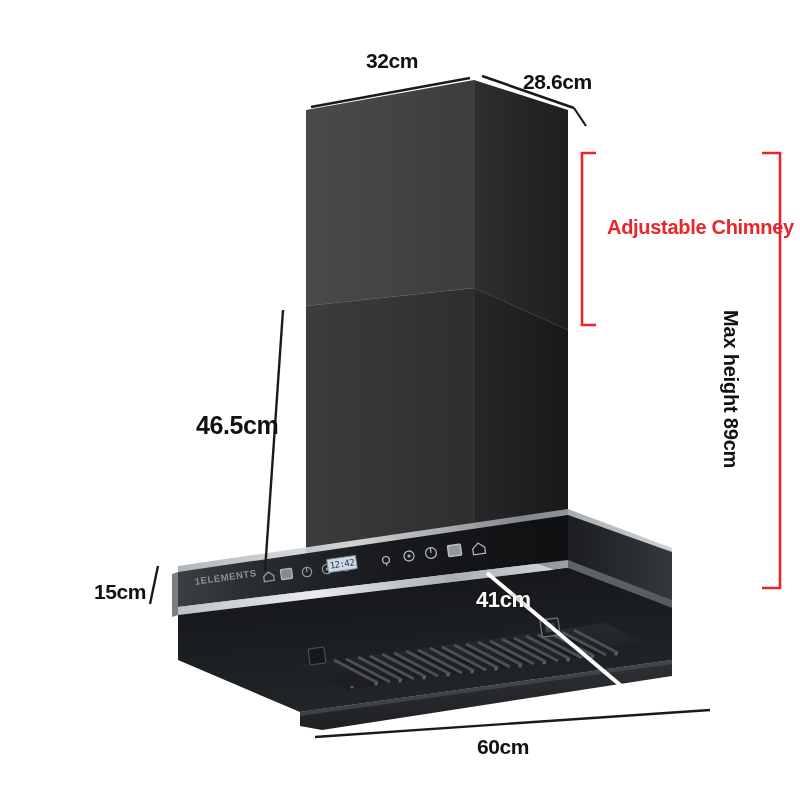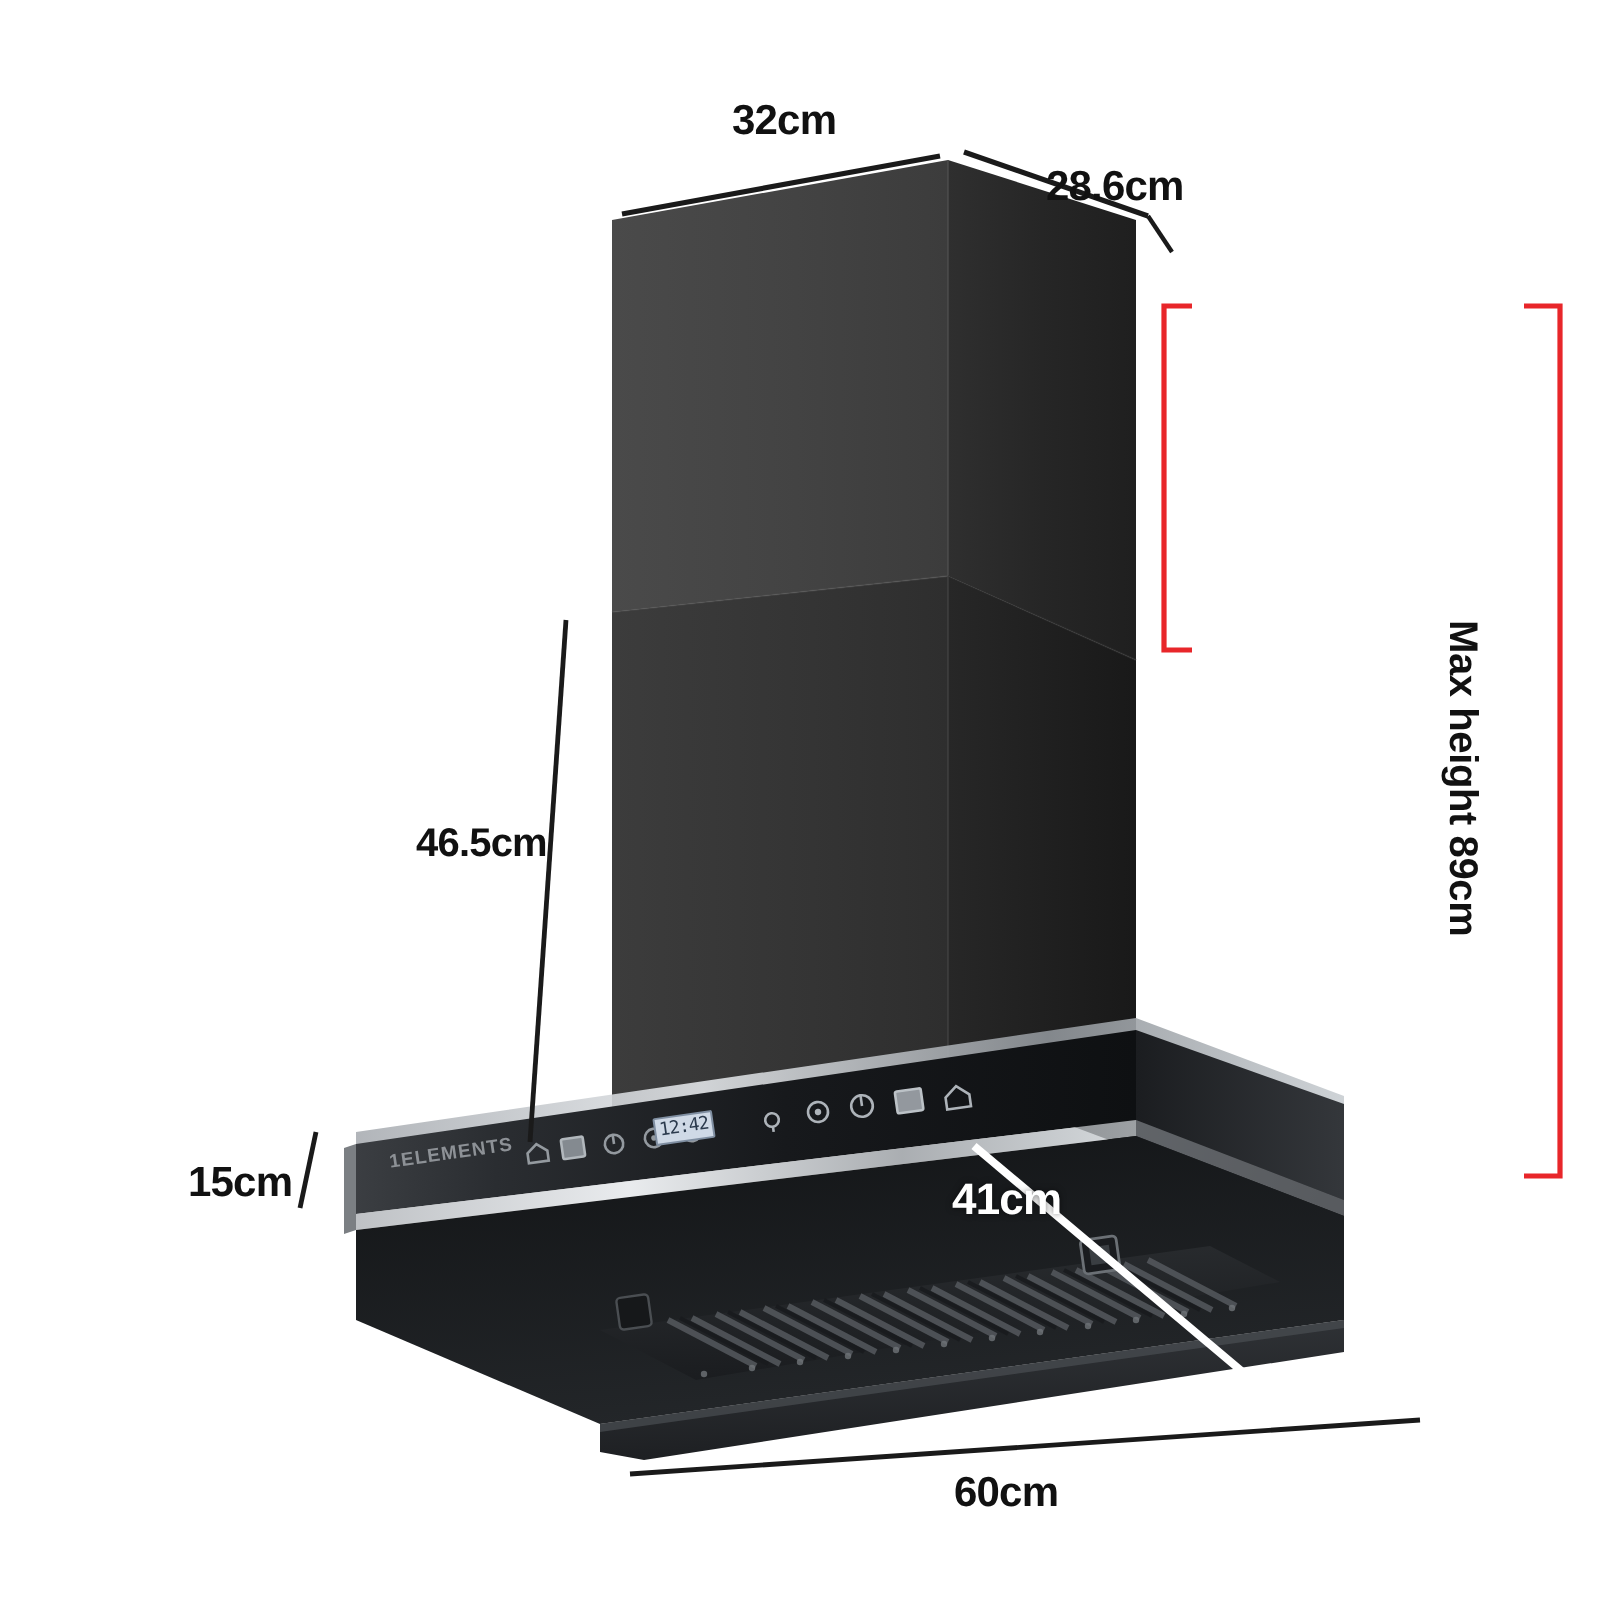--- a/index.html
+++ b/index.html
@@ -5,22 +5,22 @@
   html,body{margin:0;padding:0;background:#ffffff;}
   body{width:800px;height:800px;overflow:hidden;
        font-family:"Liberation Sans","DejaVu Sans",sans-serif;
        -webkit-font-smoothing:antialiased;}
   #stage{position:relative;width:725px;height:800px;background:#fff;}
   #art{position:absolute;left:0;top:0;width:800px;height:800px;}
 
   .lbl{position:absolute;white-space:nowrap;color:#111;
        font-weight:700;letter-spacing:-0.4px;}
   .lbl-32   {left:366px; top:49px;  font-size:21px;}
-  .lbl-286  {left:523px; top:82px;  font-size:21px;}
-  .lbl-465  {left:208px; top:411px; font-size:20px;}
+  .lbl-286  {left:523px; top:70px;  font-size:21px;}
+  .lbl-465  {left:196px; top:411px; font-size:25px;}
   .lbl-15   {left:94px;  top:580px; font-size:21px;}
   .lbl-60   {left:477px; top:735px; font-size:21px;}
   .lbl-41   {left:476px; top:587px; font-size:22px;color:#ffffff;
              text-shadow:0 0 3px rgba(0,0,0,.55);}
 
   .lbl-adj  {left:607px; top:216px; font-size:20px;color:#e8262a;
              letter-spacing:-0.3px;}
 
   .lbl-maxh {left:742px; top:310px; font-size:20px;color:#111;
              transform-origin:left top; transform:rotate(90deg);
@@ -236,19 +236,20 @@
     <path d="M762,153 L780,153 L780,588 L762,588" fill="none" stroke="#e8262a" stroke-width="2.6"></path>
   </svg>
 
   <div class="lbl lbl-32">32cm</div>
   <div class="lbl lbl-286">28.6cm</div>
   <div class="lbl lbl-465">46.5cm</div>
   <div class="lbl lbl-15">15cm</div>
   <div class="lbl lbl-60">60cm</div>
   <div class="lbl lbl-41">41cm</div>
 
+  <div class="lbl lbl-adj">Adjustable Chimney</div>
   <div class="lbl lbl-maxh">Max height 89cm</div>
 
   <div class="brand">1ELEMENTS</div>
   <div class="disp">
     <span>12:42</span>
   </div>
 </div>
 
 </body></html>

